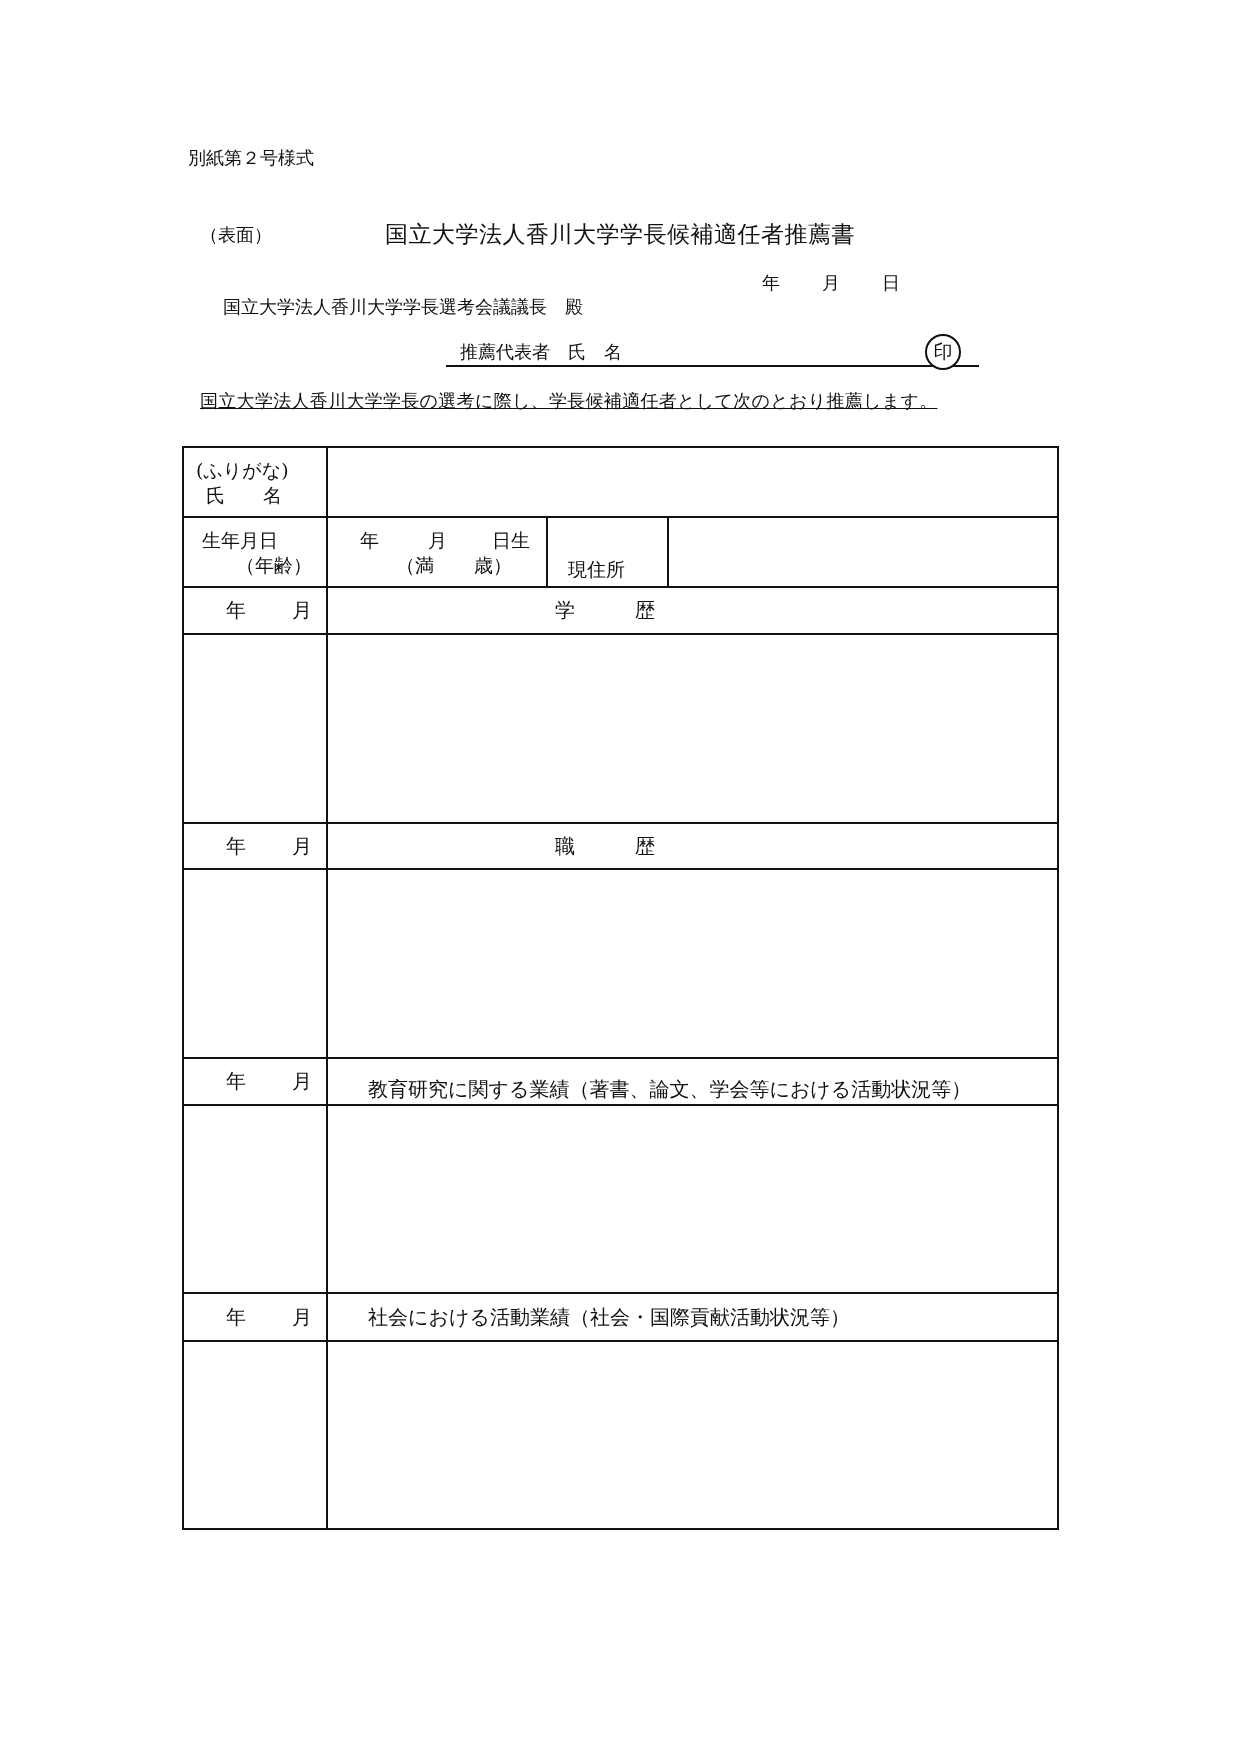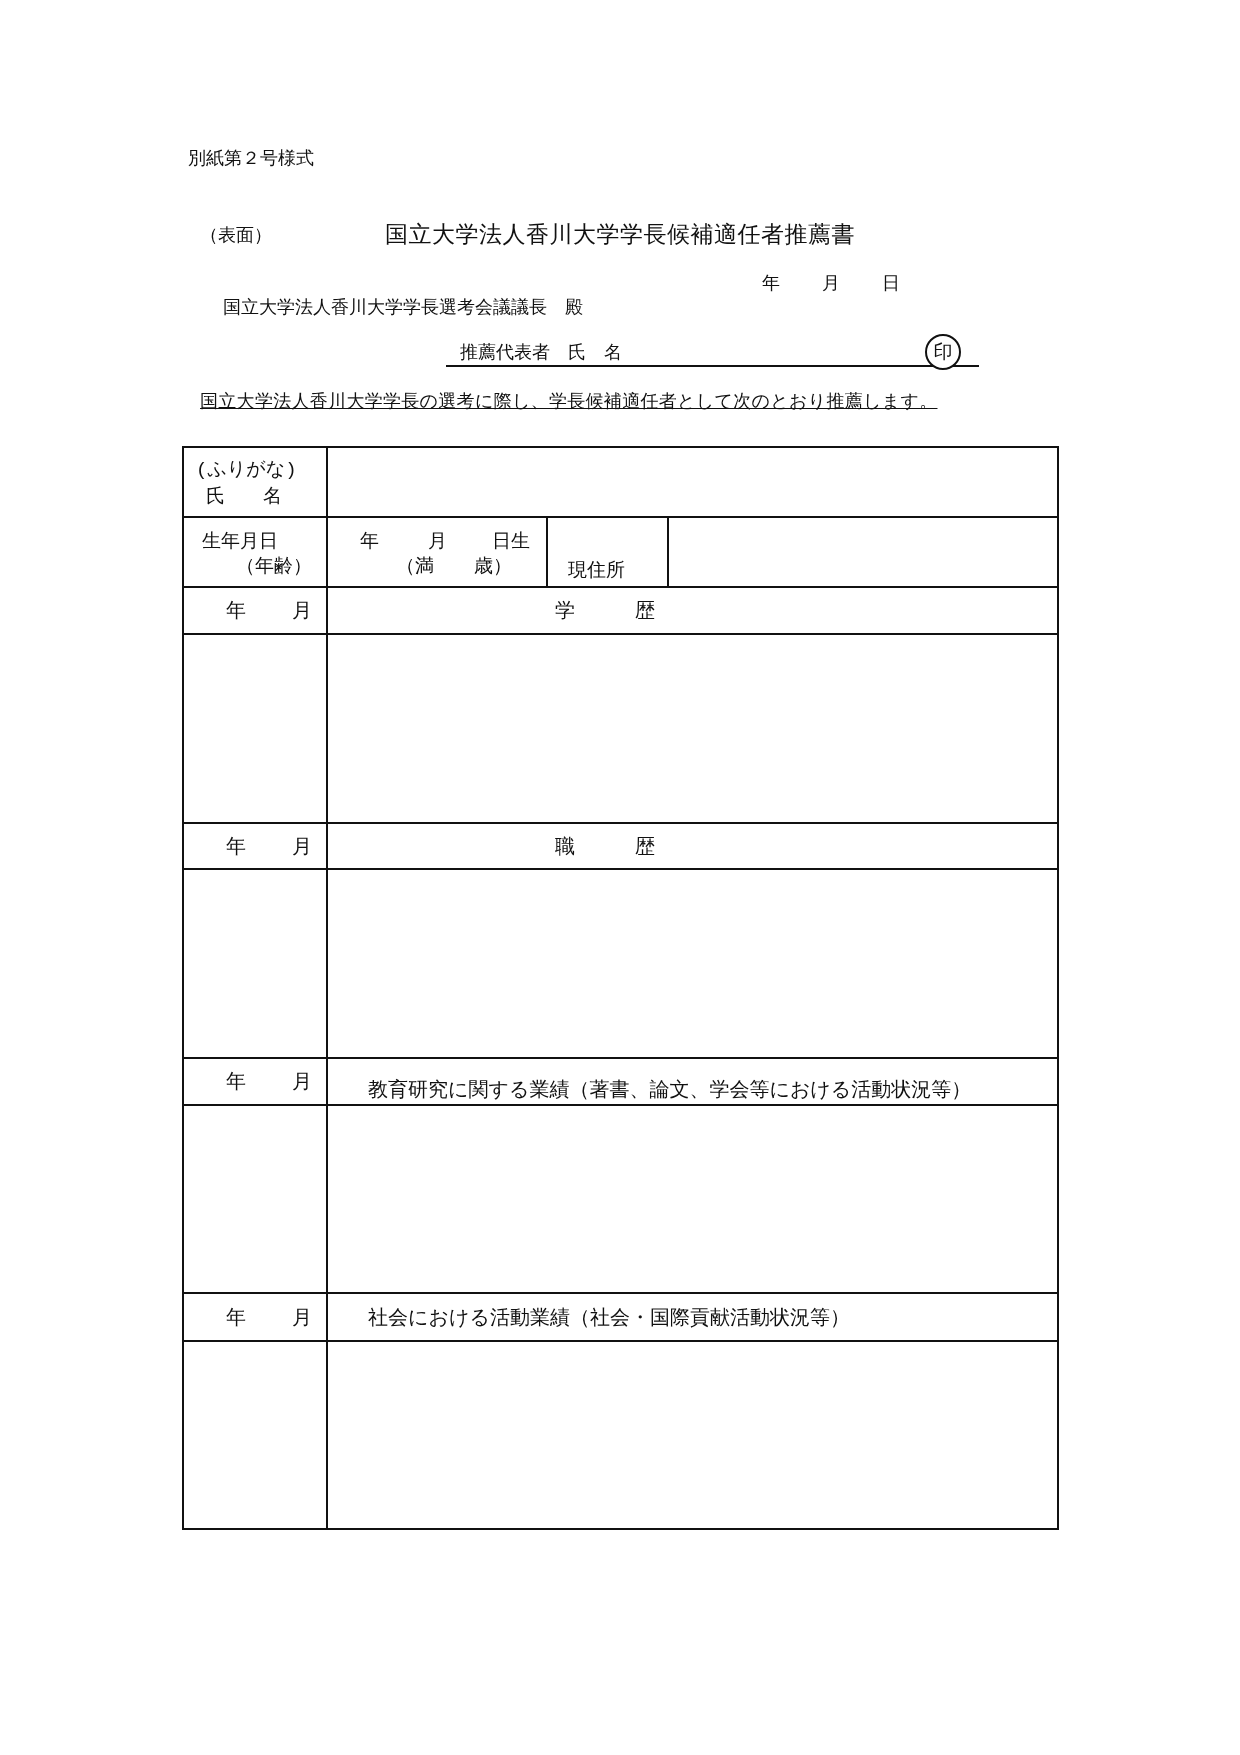--- a/index.html
+++ b/index.html
@@ -78,21 +78,21 @@
   <div class="hline" style="left:183px;top:1340px;width:876px;"></div>
   <div class="hline" style="left:183px;top:1528px;width:876px;"></div>
 
   <div class="vline" style="left:182px;top:446px;height:1084px;"></div>
   <div class="vline" style="left:326px;top:446px;height:1084px;"></div>
   <div class="vline" style="left:546px;top:516px;height:72px;"></div>
   <div class="vline" style="left:667px;top:516px;height:72px;"></div>
   <div class="vline" style="left:1057px;top:446px;height:1084px;"></div>
 </div>
 
-<div class="cell-text" style="left:196px;top:458px;font-size:19px;font-family:Liberation Mono, monospace;">(ふりがな)</div>
+<div class="cell-text" style="left:196px;top:458px;font-size:19px;">(ふりがな)</div>
 <div class="cell-text" style="left:206px;top:483px;font-size:19px;">氏　　名</div>
 <div class="cell-text" style="left:340px;top:470px;width:700px;height:28px;"></div>
 
 <div class="cell-text" style="left:202px;top:528px;font-size:19px;">生年月日</div>
 <div class="cell-text" style="left:228px;top:553px;font-size:19px;margin-left:8px;">（年齢）</div>
 
 <div>
   <div class="cell-text" style="left:360px;top:528px;font-size:19px;">年</div>
   <div class="cell-text" style="left:428px;top:528px;font-size:19px;">月</div>
   <div class="cell-text" style="left:492px;top:528px;font-size:19px;">日生</div>

